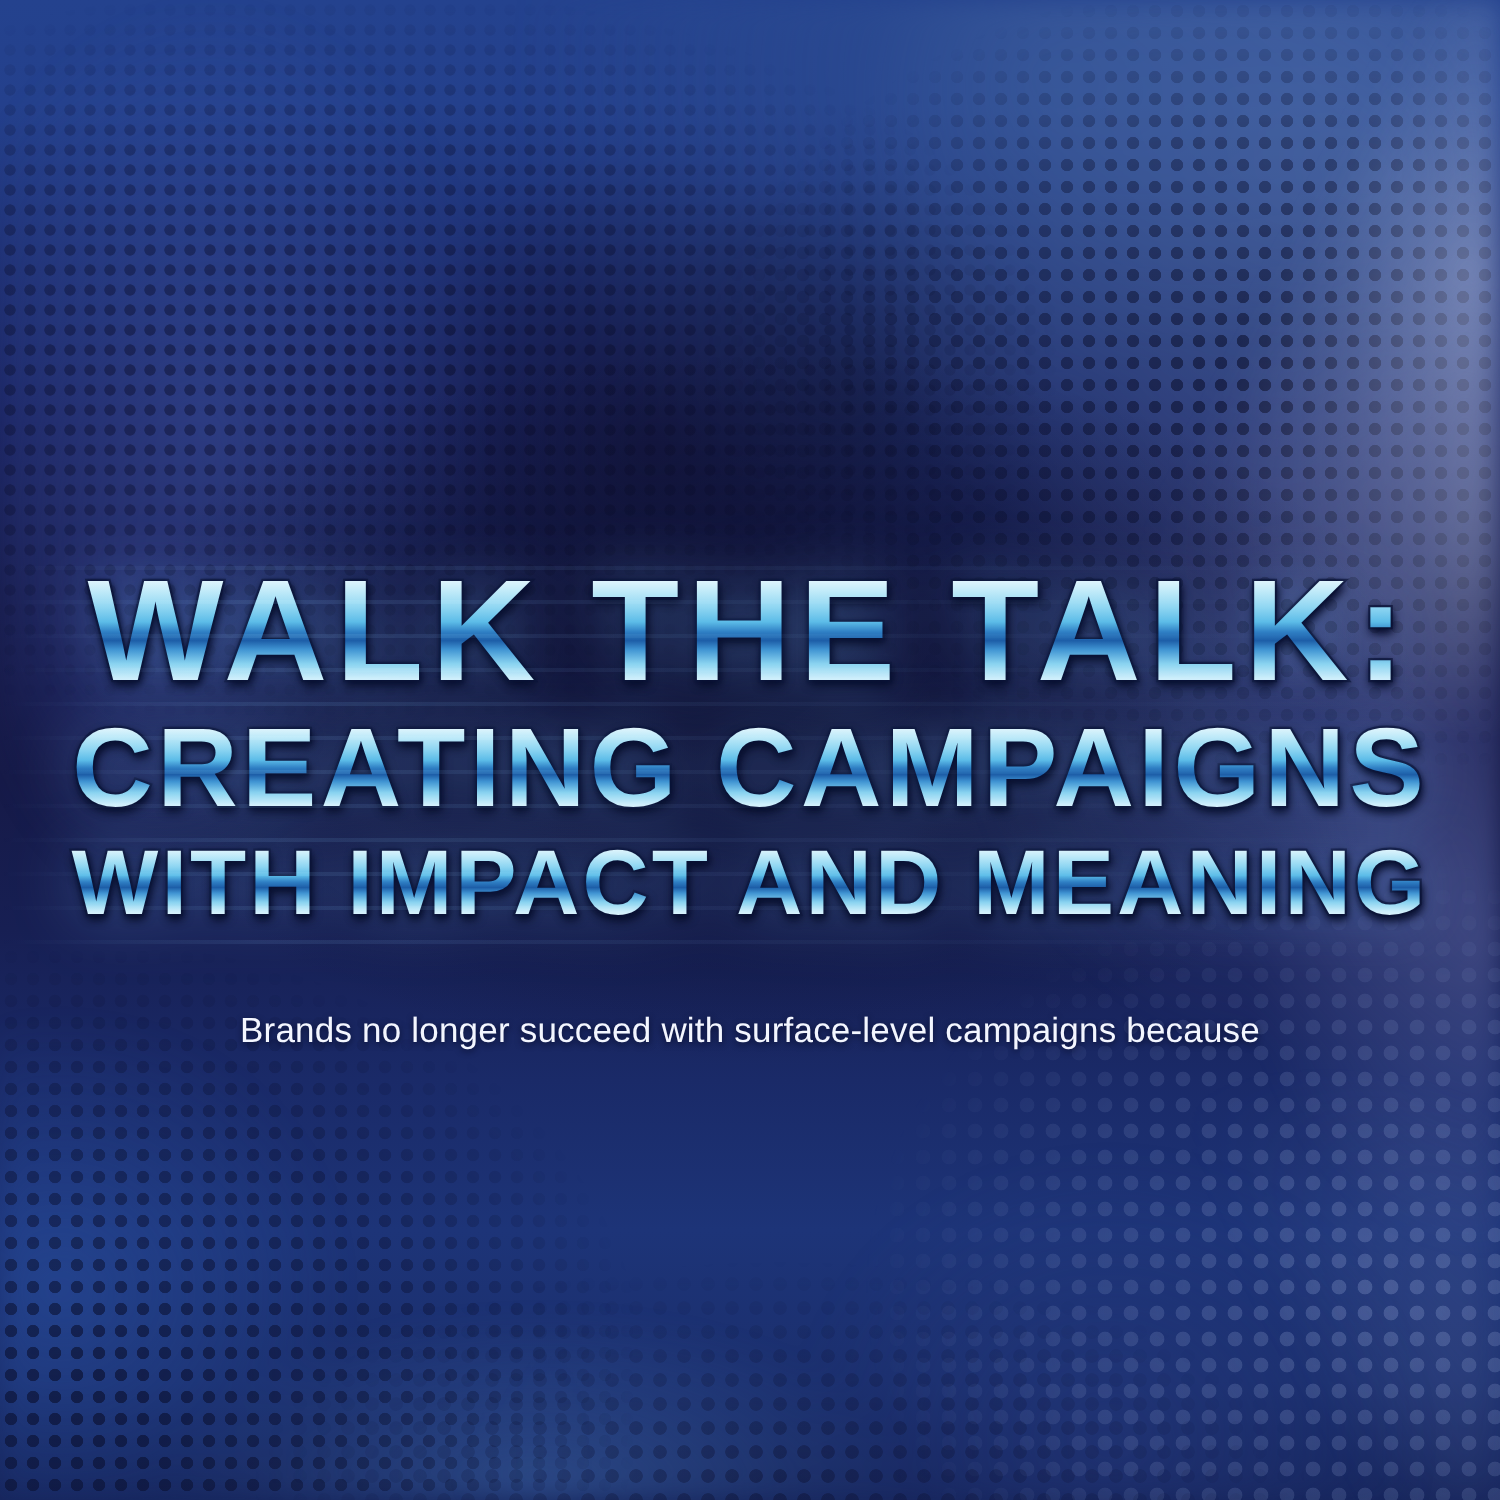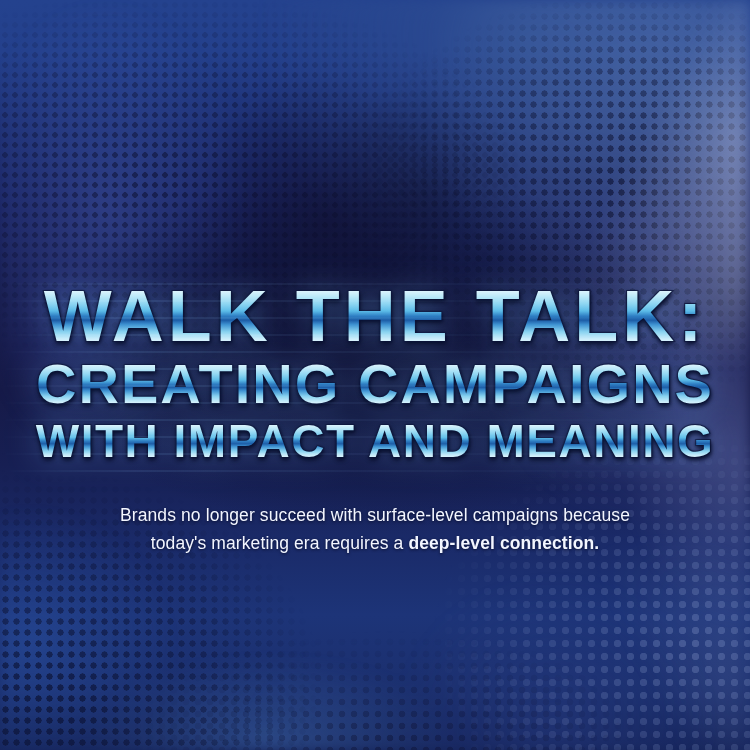--- a/index.html
+++ b/index.html
@@ -298,18 +298,17 @@
         <span class="hl-shadow">WITH IMPACT AND MEANING</span>
         <span class="hl-line hl-3">WITH IMPACT AND MEANING</span>
       </span>
 
     </div>
 
     <div class="scanlines"></div>
 
     <div class="subtitle">
       <span class="row">Brands no longer succeed with surface-level campaigns because</span>
-      <span class="row"><span>today's marketing era requires a </span><b>deep-level connection.</b></span>
     </div>
 
 
   </div>
 </div>
 
 </body></html>

